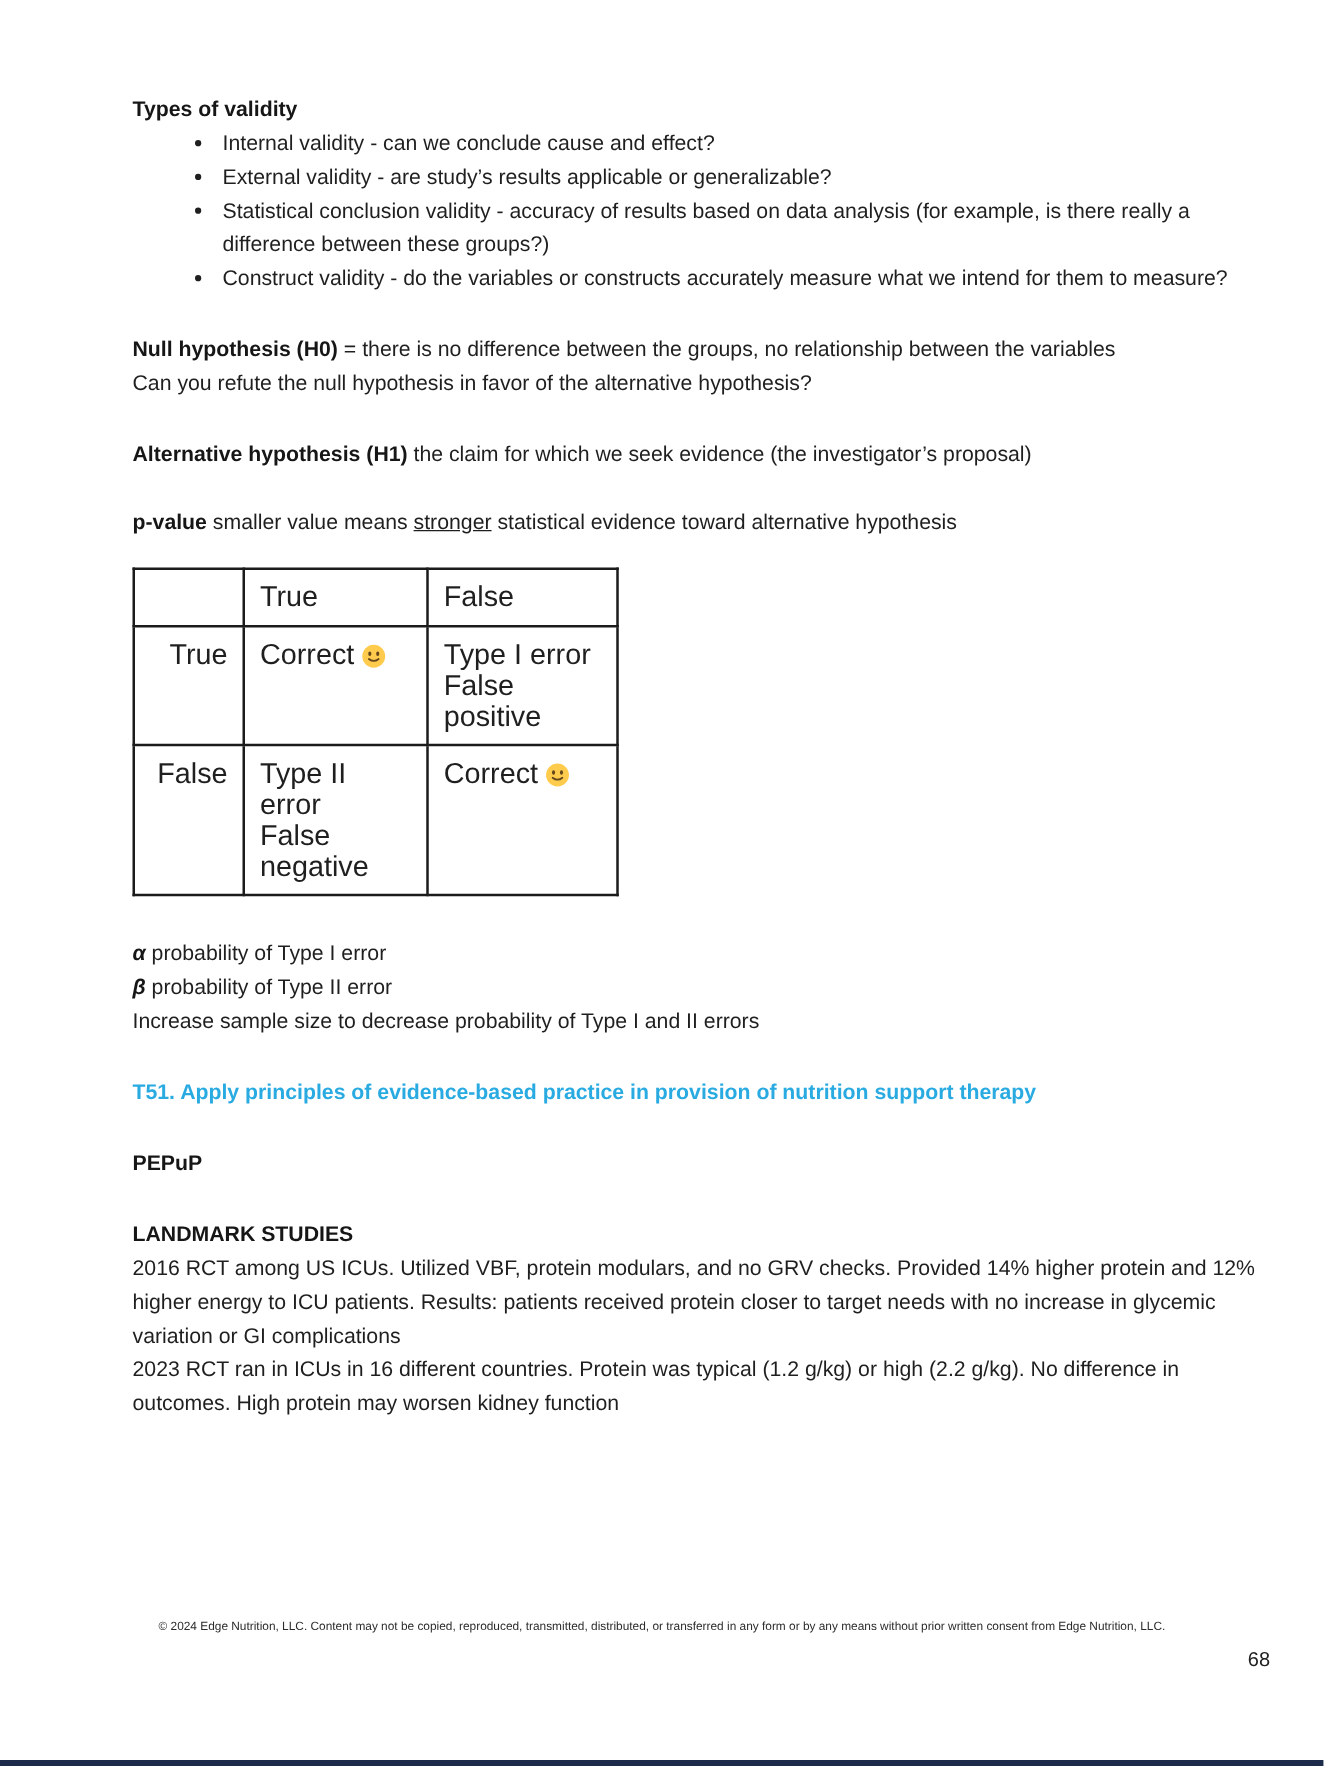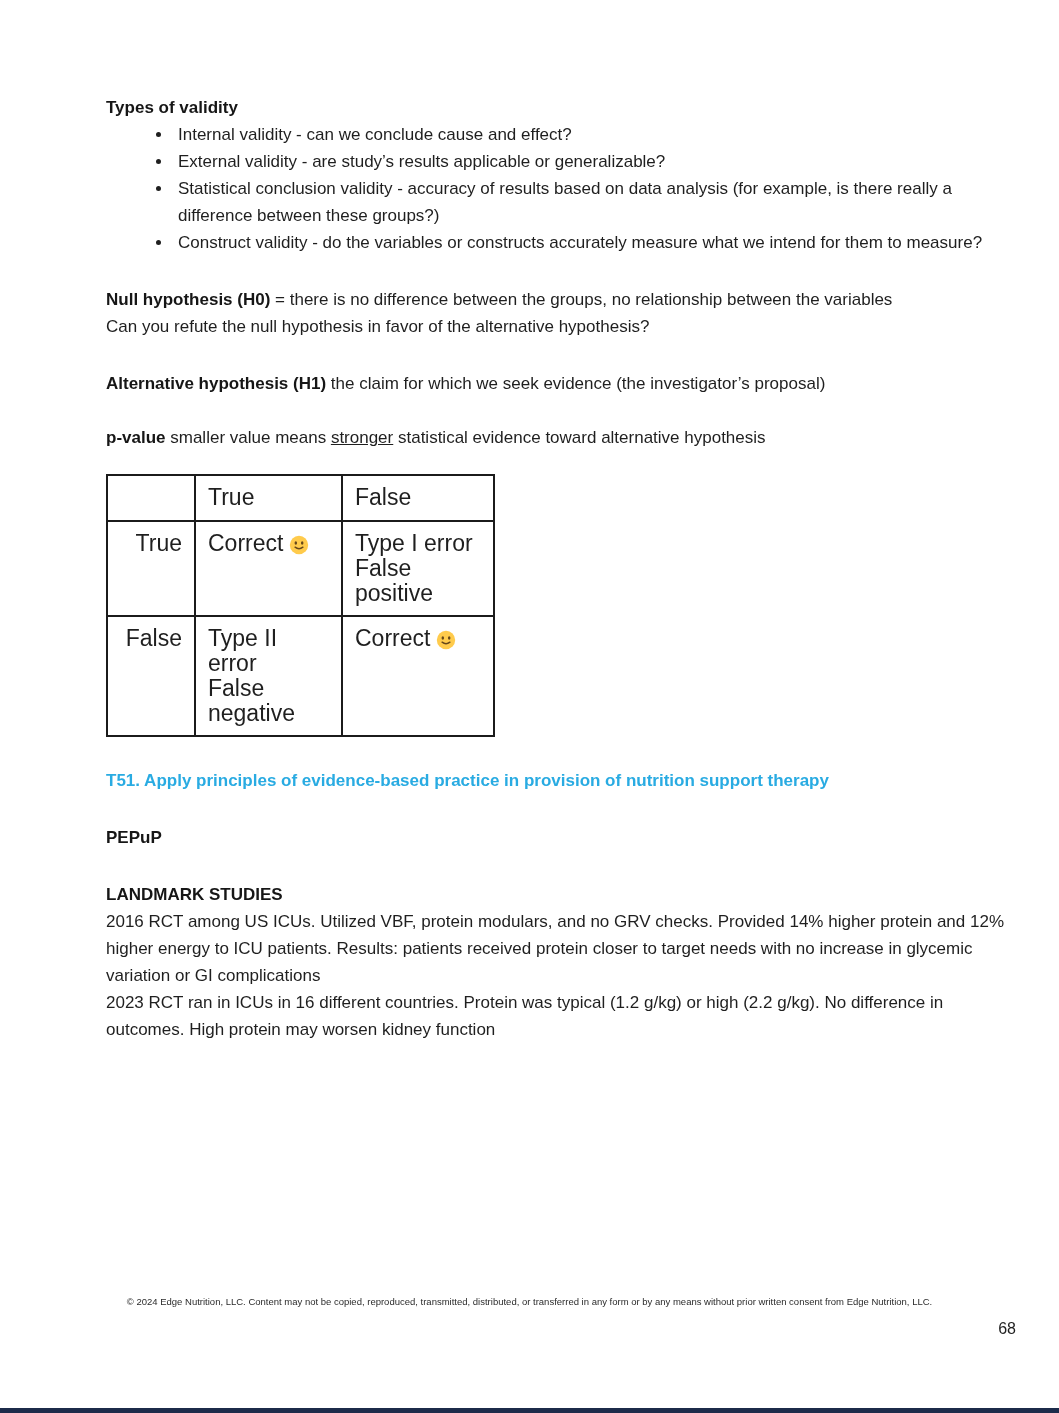--- a/index.html
+++ b/index.html
@@ -9,21 +9,21 @@
     width: 1059px;
     height: 1413px;
     background: #ffffff;
     font-family: "Liberation Sans", sans-serif;
     color: #1f1f1f;
     overflow: hidden;
   }
   .content {
     position: absolute;
     left: 106px;
-    top: 94px;
+    top: 74px;
     width: 920px;
     font-size: 17px;
     line-height: 27px;
   }
   h3 { font-size: 17px; font-weight: 700; margin: 0; color: #161616; }
   p  { margin: 0; }
   .b { font-weight: 700; color: #161616; text-align: right; }
   .bi { font-weight: 700; font-style: italic; color: #161616; }
   .u { text-decoration: underline; }
   ul.bullets { margin: 0; padding-left: 67px; }
@@ -130,20 +130,21 @@
         <td class="col3"><span>Correct</span><svg class="smiley" width="20" height="20" viewBox="0 0 24 24">
                 <circle cx="12" cy="12" r="11" fill="#FFCB4C"></circle>
                 <ellipse cx="8.2" cy="9.6" rx="1.5" ry="2.2" fill="#65471B"></ellipse>
                 <ellipse cx="15.8" cy="9.6" rx="1.5" ry="2.2" fill="#65471B"></ellipse>
                 <path d="M7.3 14.6 Q12 18.4 16.7 14.6" stroke="#65471B" stroke-width="1.7" fill="none" stroke-linecap="round"></path>
               </svg></td>
       </tr>
     </tbody>
       </table>
 
+    <p class="gap-xl"><span class="bi">α</span><span> probability of Type I error</span><br><span class="bi">β</span><span> probability of Type II error</span><br><span>Increase sample size to decrease probability of Type I and II errors</span></p>
 
     <h3 class="blue-heading gap-lg">T51. Apply principles of evidence-based practice in provision of nutrition support therapy</h3>
 
     <h3 class="gap-lg">PEPuP</h3>
 
     <h3 class="gap-lg">LANDMARK STUDIES</h3>
     <p>2016 RCT among US ICUs. Utilized VBF, protein modulars, and no GRV checks. Provided 14% higher protein and 12% higher energy to ICU patients. Results: patients received protein closer to target needs with no increase in glycemic variation or GI complications</p>
 
     <p>2023 RCT ran in ICUs in 16 different countries. Protein was typical (1.2 g/kg) or high (2.2 g/kg). No difference in outcomes. High protein may worsen kidney function</p>
 

